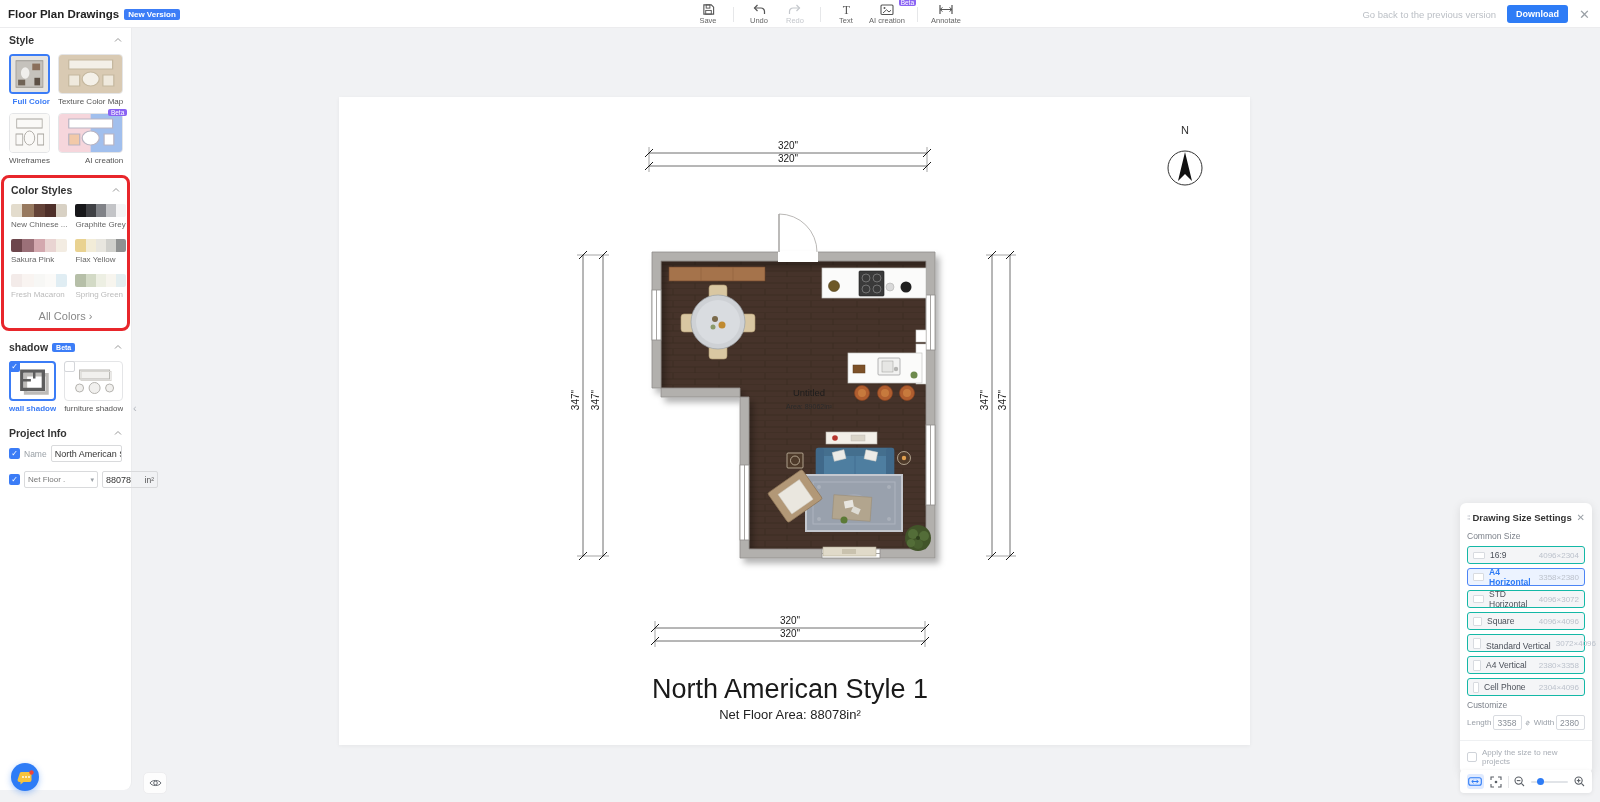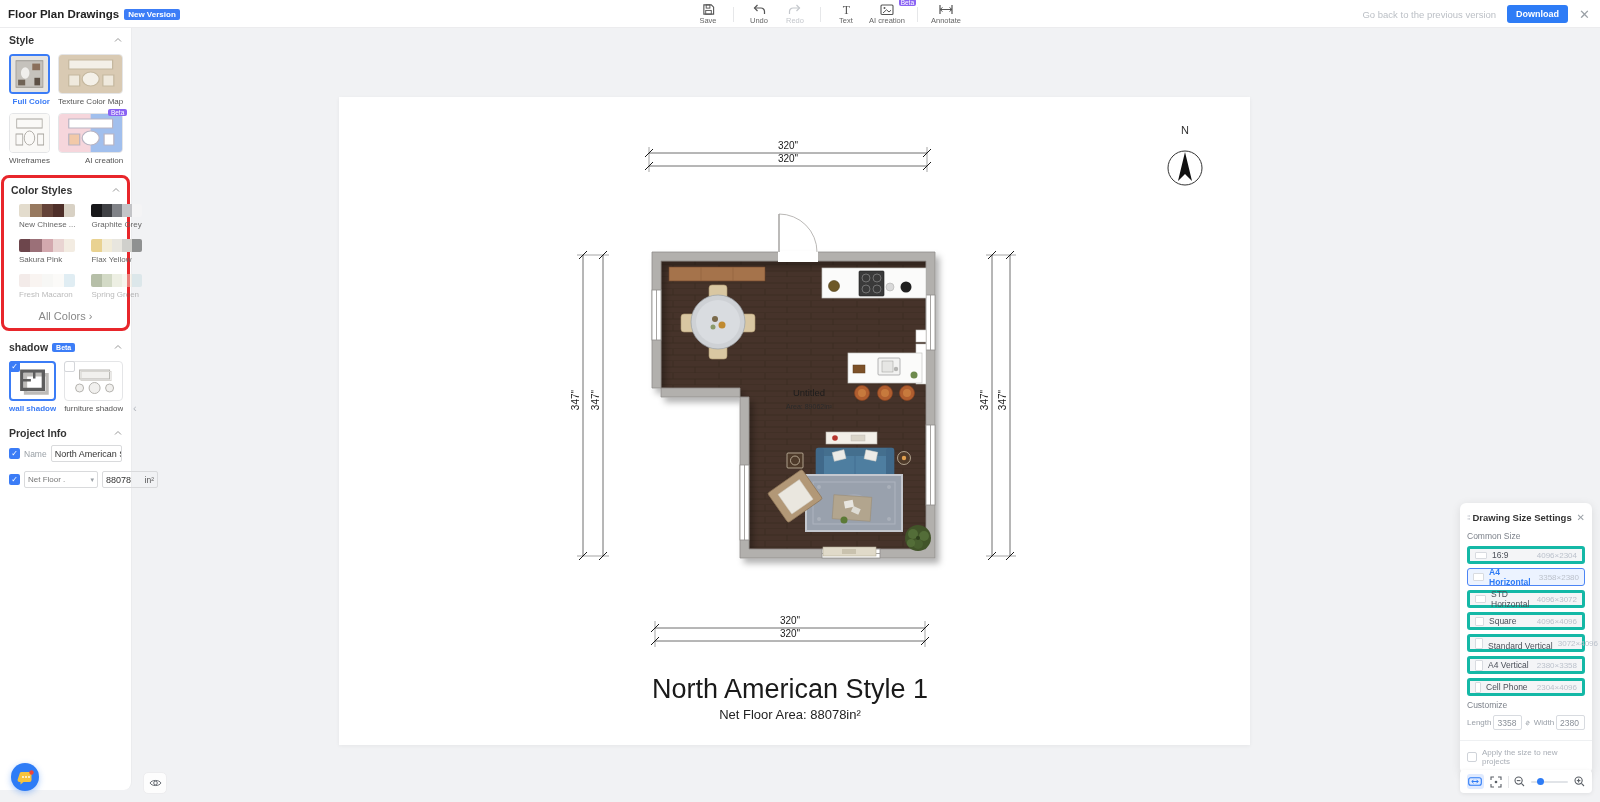--- a/index.html
+++ b/index.html
@@ -30,21 +30,21 @@
   .chev { width:8px; height:8px; display:inline-block; }
   .grid2 { display:grid; grid-template-columns:1fr 1fr; column-gap:8px; row-gap:7px; padding:2px 1px 8px; }
   .thumb { cursor:pointer; position:relative; }
   .thumb-img { height:40px; border:1px solid #e4e5e7; border-radius:4px; overflow:hidden; position:relative; background:#fff; }
   .thumb.sel .thumb-img { border:2px solid #3b7cf6; }
   .thumb-lab { font-size:8px; color:#555; text-align:right; margin-top:3px; white-space:nowrap; overflow:hidden; }
   .thumb.sel .thumb-lab { color:#3b7cf6; font-weight:bold; }
   .beta-tag { position:absolute; top:-4px; right:-4px; background:#8a63f3; color:#fff; font-size:6.5px; padding:0 3px; border-radius:2px; z-index:2; }
   .redbox { border:3px solid #e8262b; border-radius:8px; margin:2px 1px 4px; }
   .redbox .sec { padding:0 6px; }
-  .pal { cursor:pointer;margin-left:8px; }
+  .pal { cursor:pointer; }
   .pal-strip { height:13px; border-radius:2px; overflow:hidden; display:flex; }
   .pal-strip span { flex:1; }
   .pal-lab { font-size:8px; color:#666; margin-top:3px; white-space:nowrap; overflow:hidden; }
   .fade { opacity:.45; }
   .allcolors { text-align:center; font-size:11px; color:#888; padding:3px 0 6px; cursor:pointer; }
   .cb { width:11px; height:11px; border-radius:2px; background:#3b7cf6; color:#fff; font-size:8px; line-height:11px; text-align:center; flex:none; }
   .cb.off { background:#fff; border:1px solid #d4d6da; }
   .thumb .cb { position:absolute; top:0; left:0; z-index:2; border-top-left-radius:3px; }
   .swatches { display:flex; gap:3px; padding:3px 1px 10px; }
   .sw { width:18px; height:18px; border-radius:4px; border:1px solid #e2e3e5; cursor:pointer; position:relative; }
@@ -64,21 +64,21 @@
   .paper { position:absolute; left:339px; top:97px; width:911px; height:648px; background:#fff; box-shadow:0 1px 4px rgba(0,0,0,.05); }
   .paper svg { position:absolute; left:0; top:0; }
 
   
   .size-panel { position:absolute; left:1460px; top:503px; width:132px; background:#fff; border-radius:6px; box-shadow:0 2px 10px rgba(0,0,0,.10); z-index:25; padding:6px 7px 8px; }
   .sp-head { display:flex; align-items:center; height:16px; margin-bottom:6px; }
   .sp-drag { color:#c3c7cd; font-size:8px; letter-spacing:-1px; margin-right:3px; cursor:grab; }
   .sp-title { font-size:9.5px; font-weight:bold; color:#333; flex:1; }
   .sp-close { color:#9aa0a6; font-size:10px; cursor:pointer; }
   .sp-sub { font-size:8.5px; color:#7c818a; margin:4px 0 5px; }
-  .size-row { height:18px; background:#f4f5f7; border:3px solid #14b8a6; border-radius:3px; margin-bottom:4px; display:flex; align-items:center; gap:5px; padding:0 5px; font-size:8.5px; color:#4a4f58; cursor:pointer; }
+  .size-row { height:18px; background:#f4f5f7; border:1px solid #14b8a6; border-radius:3px; margin-bottom:4px; display:flex; align-items:center; gap:5px; padding:0 5px; font-size:8.5px; color:#4a4f58; cursor:pointer; }
   .size-row .shape { border:1px solid #d8dbe0; background:#fff; border-radius:1px; flex:none; }
   .size-row .val { margin-left:auto; color:#bcc2cc; font-size:8px; }
   .size-row.sel { background:#ecf3ff; border:1px solid #4c85f5; }
   .size-row.sel .lab { color:#2e7cf6; font-weight:bold; }
   .cust-row { display:flex; align-items:center; gap:2px; margin:5px 0 10px; }
   .cust-lab { font-size:8px; color:#9aa0a8; flex:none; }
   .cust-input { width:31px; height:15px; border:1px solid #d8dbe0; border-radius:2px; font-size:8.5px; color:#8a9098; display:flex; align-items:center; padding:0 3px; }
   .sp-div { height:1px; background:#eef0f2; margin:4px -7px 7px; }
   .apply-row { display:flex; align-items:center; gap:5px; font-size:8px; color:#a9aeb6; }
   .apply-row .box { width:10px; height:10px; border:1px solid #cfd3d9; border-radius:2px; background:#fff; flex:none; cursor:pointer; }

